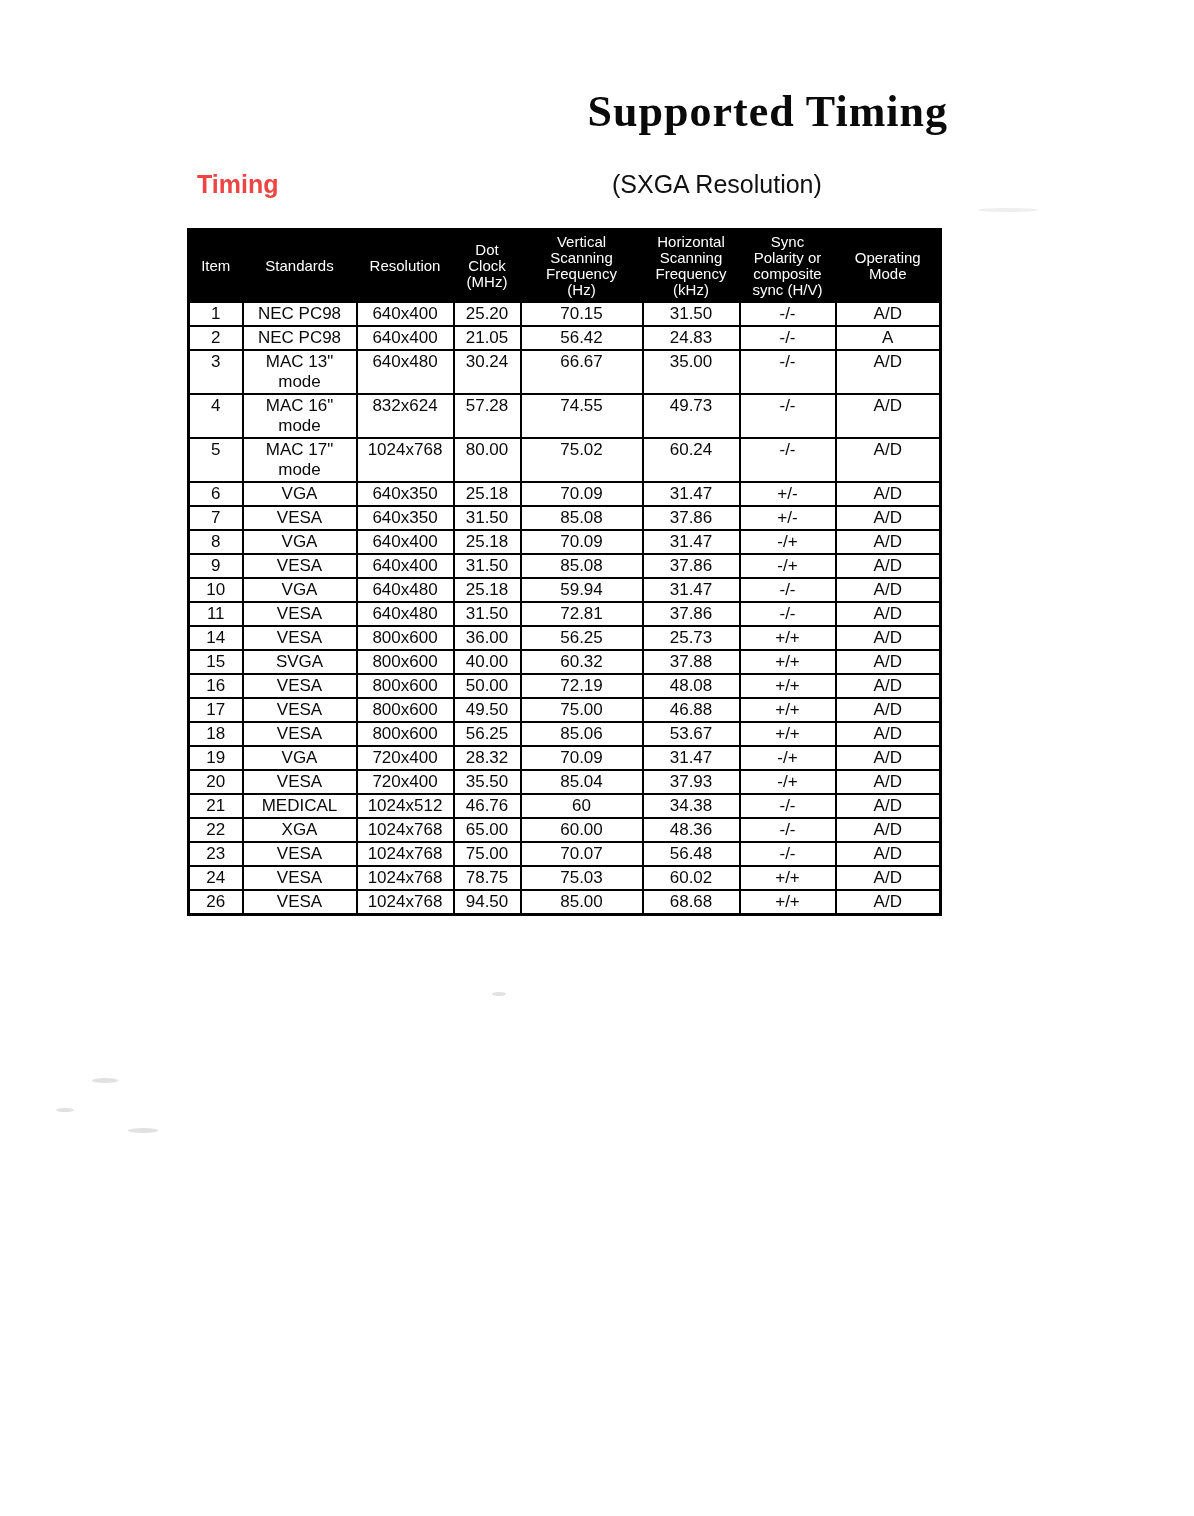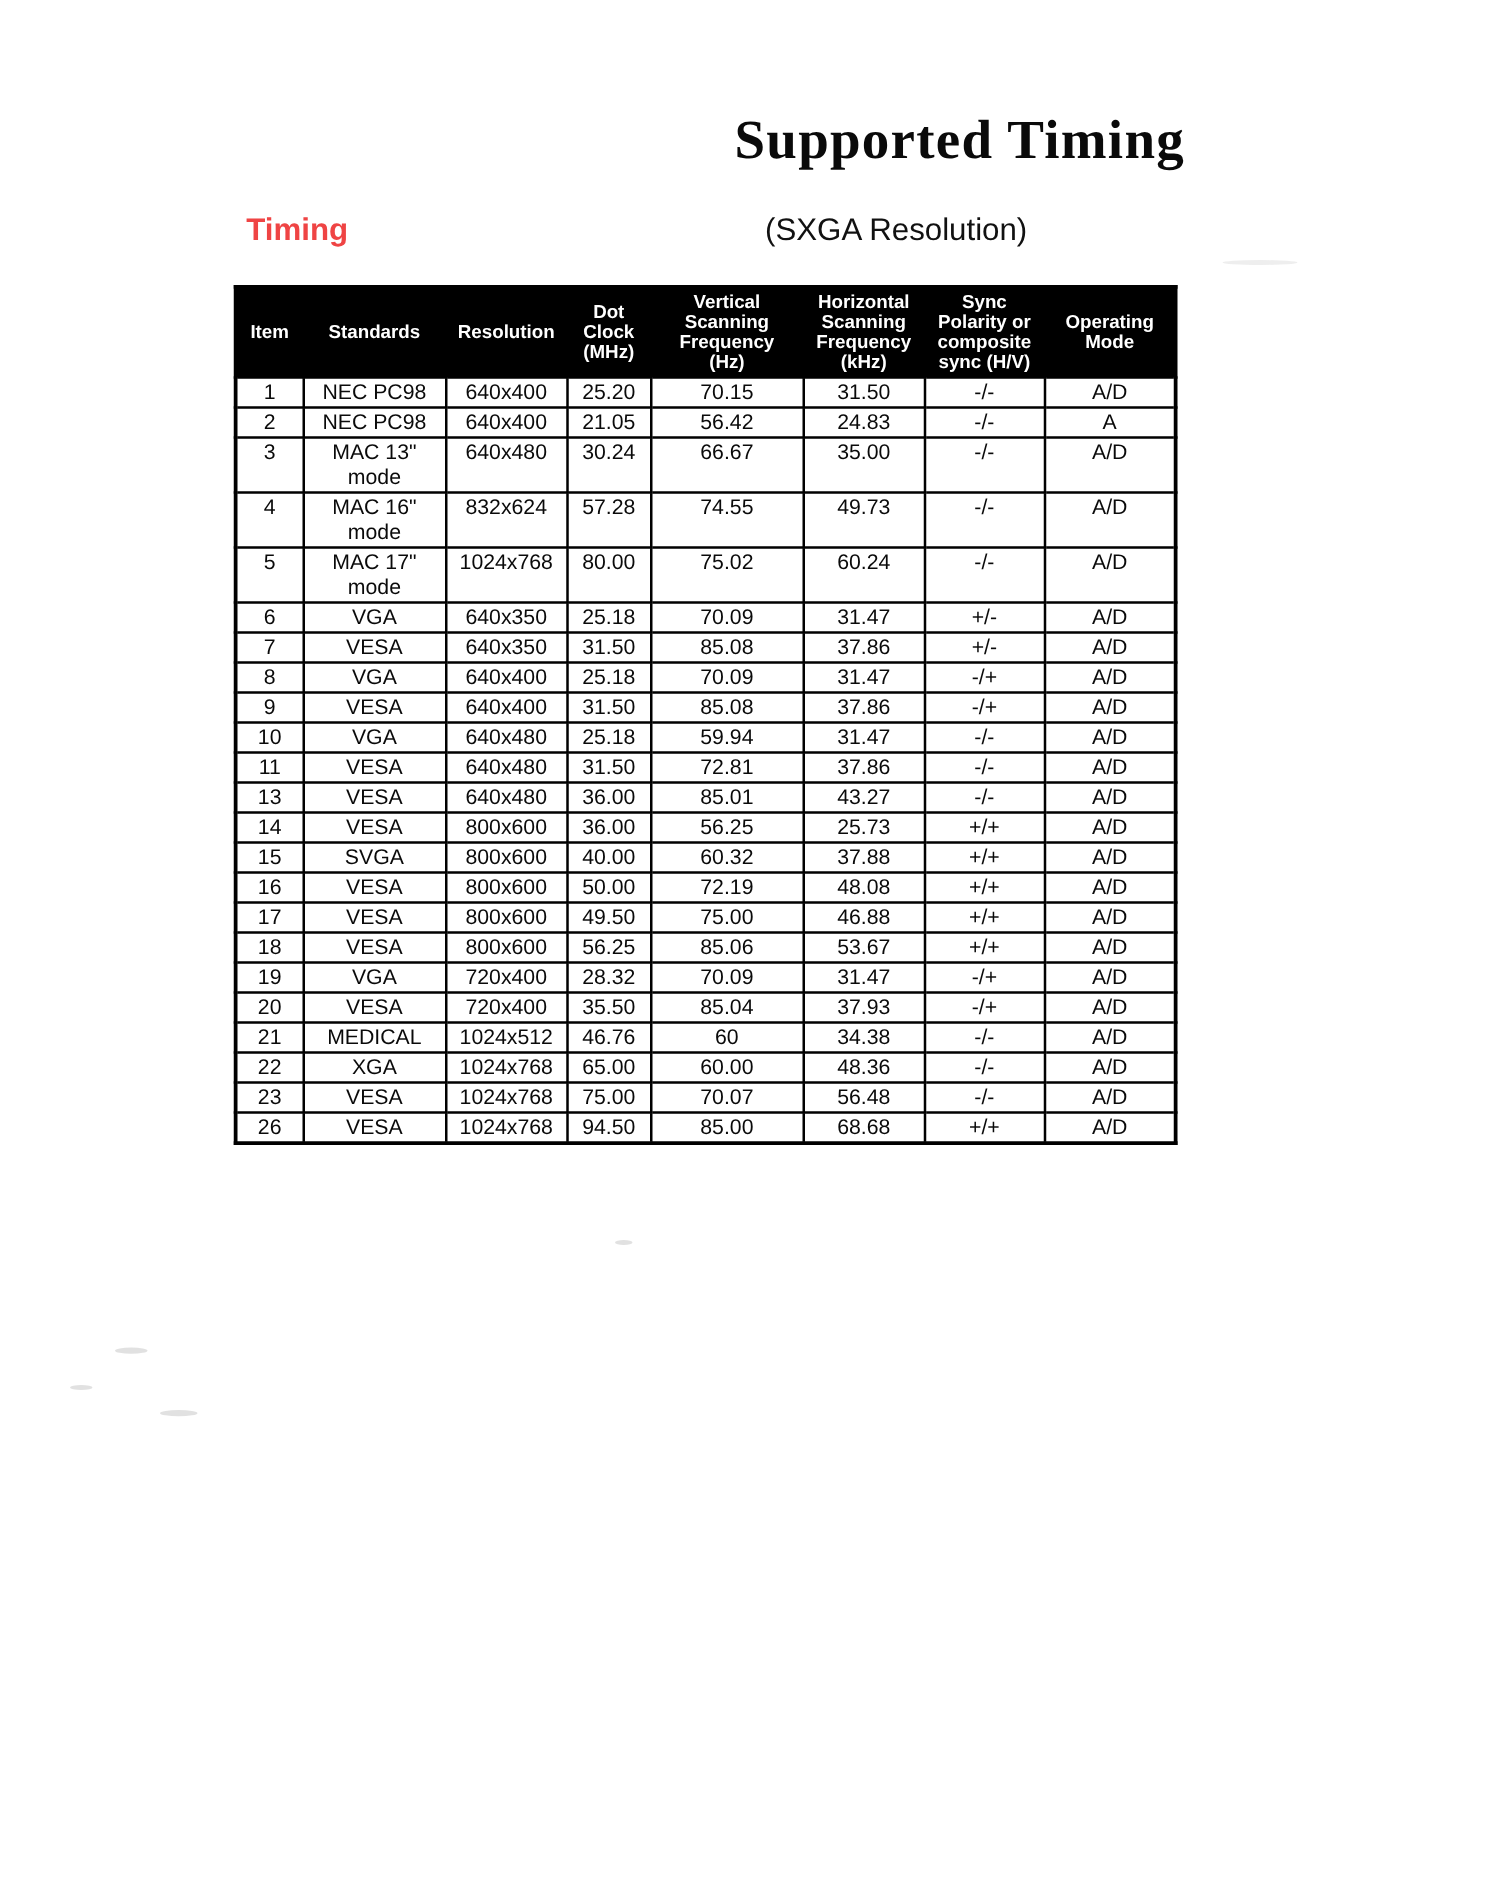--- a/index.html
+++ b/index.html
@@ -50,21 +50,21 @@
     left: 187px;
     width: 752px;
     border-collapse: collapse;
     table-layout: fixed;
     border: 3px solid #000000;
   }
   table.timing thead th {
     background: #000000;
     color: #ffffff;
     font-size: 15px;
-    font-weight: bold;
+    font-weight: normal;
     line-height: 16px;
     height: 66px;
     vertical-align: middle;
     text-align: center;
     white-space: pre-line;
     border: 2px solid #000000;
     padding: 2px 1px;
   }
   table.timing td {
     border: 2px solid #000000;
@@ -244,30 +244,20 @@
           <td>11</td>
           <td>VESA</td>
           <td>640x480</td>
           <td>31.50</td>
           <td>72.81</td>
           <td>37.86</td>
           <td>-/-</td>
           <td>A/D</td>
         </tr>
         <tr>
-          <td>13</td>
-          <td>VESA</td>
-          <td>640x480</td>
-          <td>36.00</td>
-          <td>85.01</td>
-          <td>43.27</td>
-          <td>-/-</td>
-          <td>A/D</td>
-        </tr>
-        <tr>
           <td>14</td>
           <td>VESA</td>
           <td>800x600</td>
           <td>36.00</td>
           <td>56.25</td>
           <td>25.73</td>
           <td>+/+</td>
           <td>A/D</td>
         </tr>
         <tr>
@@ -354,20 +344,30 @@
           <td>23</td>
           <td>VESA</td>
           <td>1024x768</td>
           <td>75.00</td>
           <td>70.07</td>
           <td>56.48</td>
           <td>-/-</td>
           <td>A/D</td>
         </tr>
         <tr>
+          <td>24</td>
+          <td>VESA</td>
+          <td>1024x768</td>
+          <td>78.75</td>
+          <td>75.03</td>
+          <td>60.02</td>
+          <td>+/+</td>
+          <td>A/D</td>
+        </tr>
+        <tr>
           <td>26</td>
           <td>VESA</td>
           <td>1024x768</td>
           <td>94.50</td>
           <td>85.00</td>
           <td>68.68</td>
           <td>+/+</td>
           <td>A/D</td>
         </tr>
       </tbody>

